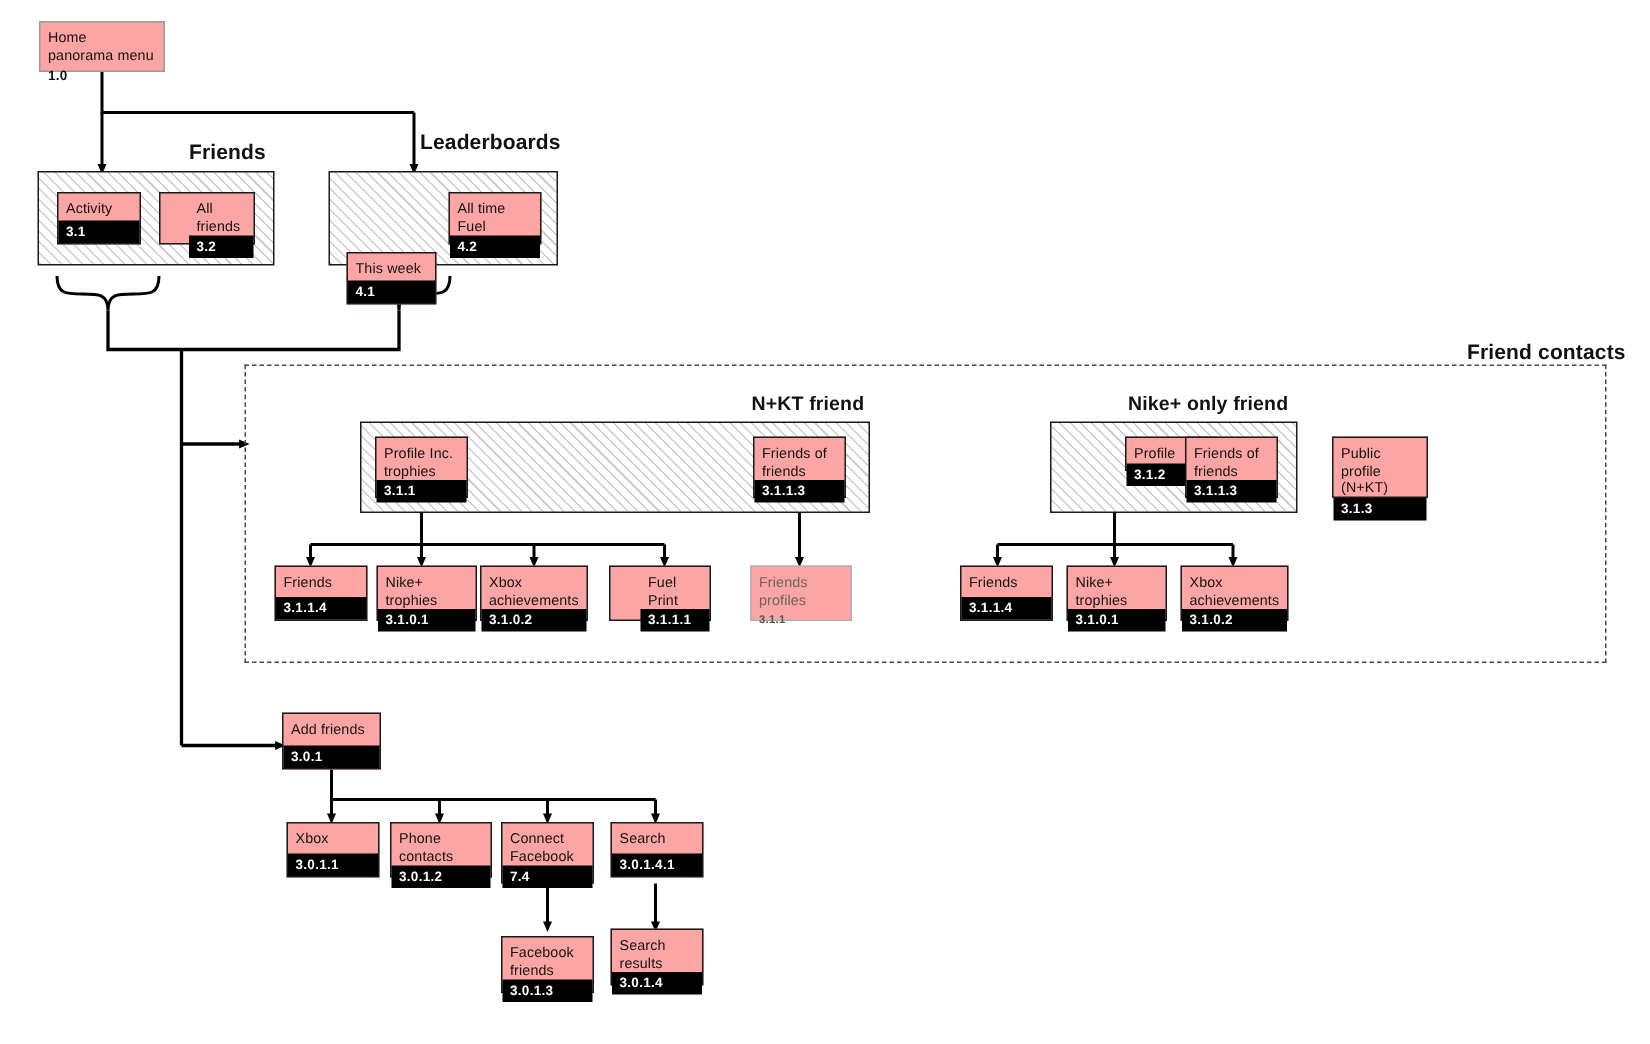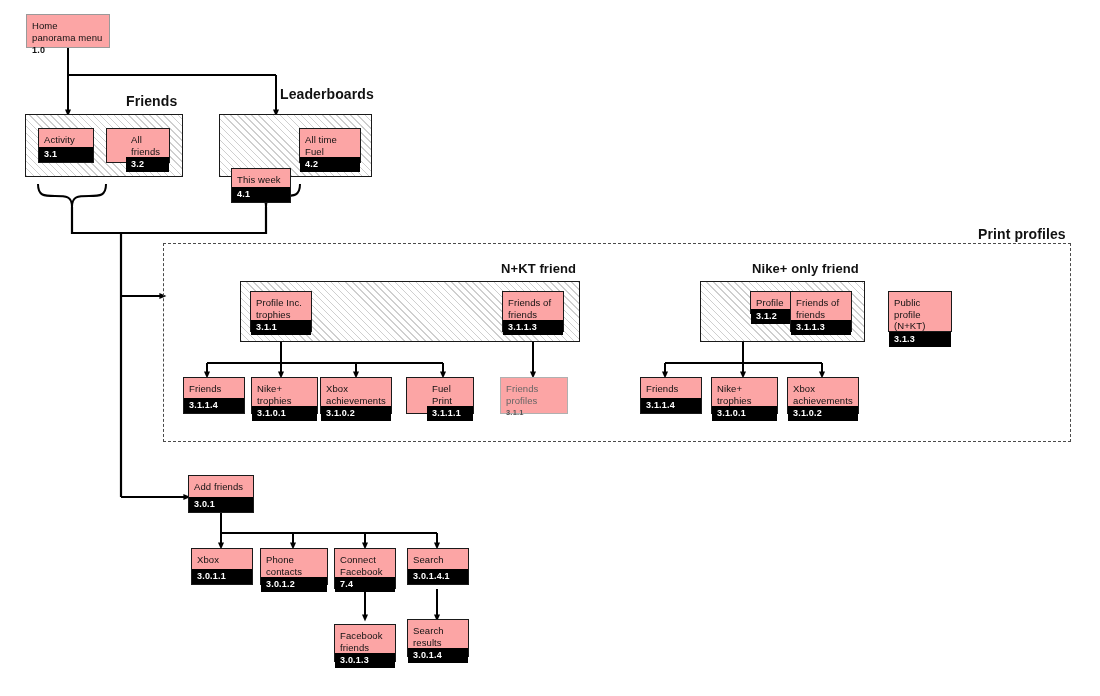--- a/index.html
+++ b/index.html
@@ -219,21 +219,21 @@
   <div class="hatch-group" style="left:219px; top:114px; width:153px; height:63px;"></div>
   <div class="node" style="left:231px; top:128px; width:60px; height:35px;margin-top:40px;">
     <div class="title">This week</div>
     <div class="code">4.1</div>
   </div>
   <div class="node" style="left:299px; top:128px; width:62px; height:35px;">
     <div class="title">All time Fuel</div>
     <div class="code">4.2</div>
   </div>
 
-  <div class="section-label" style="left:978px; top:226px;">Print profiles</div>
+  <div class="section-label" style="left:978px; top:226px;">Friend contacts</div>
   <div class="dashed-region" style="left:163px; top:243px; width:908px; height:199px;"></div>
 
   <div class="section-label sm" style="left:501px; top:261px;">N+KT friend</div>
   <div class="section-label sm" style="left:752px; top:261px;">Nike+ only friend</div>
 
   <div class="hatch-group" style="left:240px; top:281px; width:340px; height:61px;"></div>
   <div class="node" style="left:250px; top:291px; width:62px; height:41px;">
     <div class="title">Profile Inc. trophies</div>
     <div class="code">3.1.1</div>
   </div>

